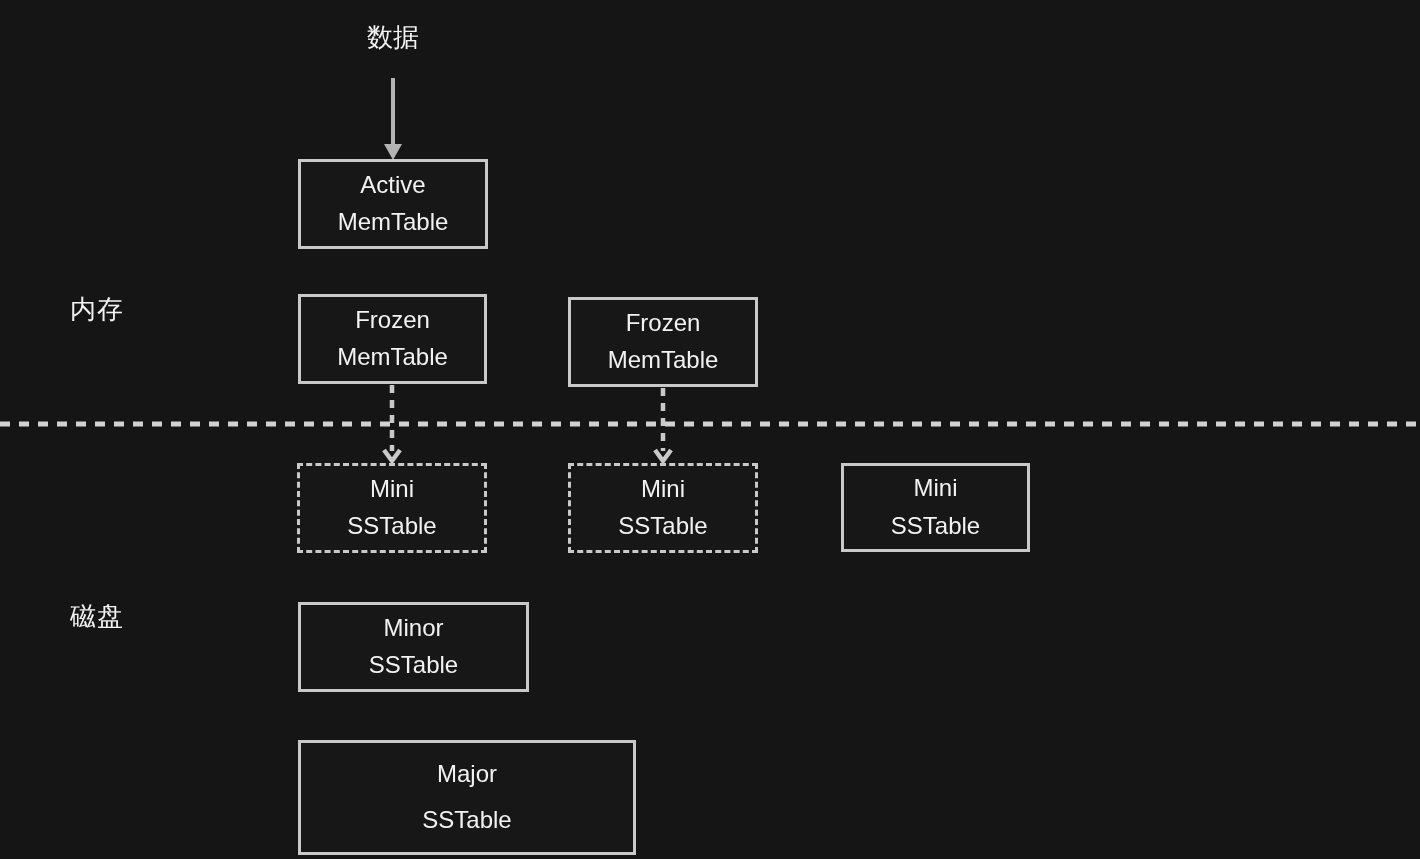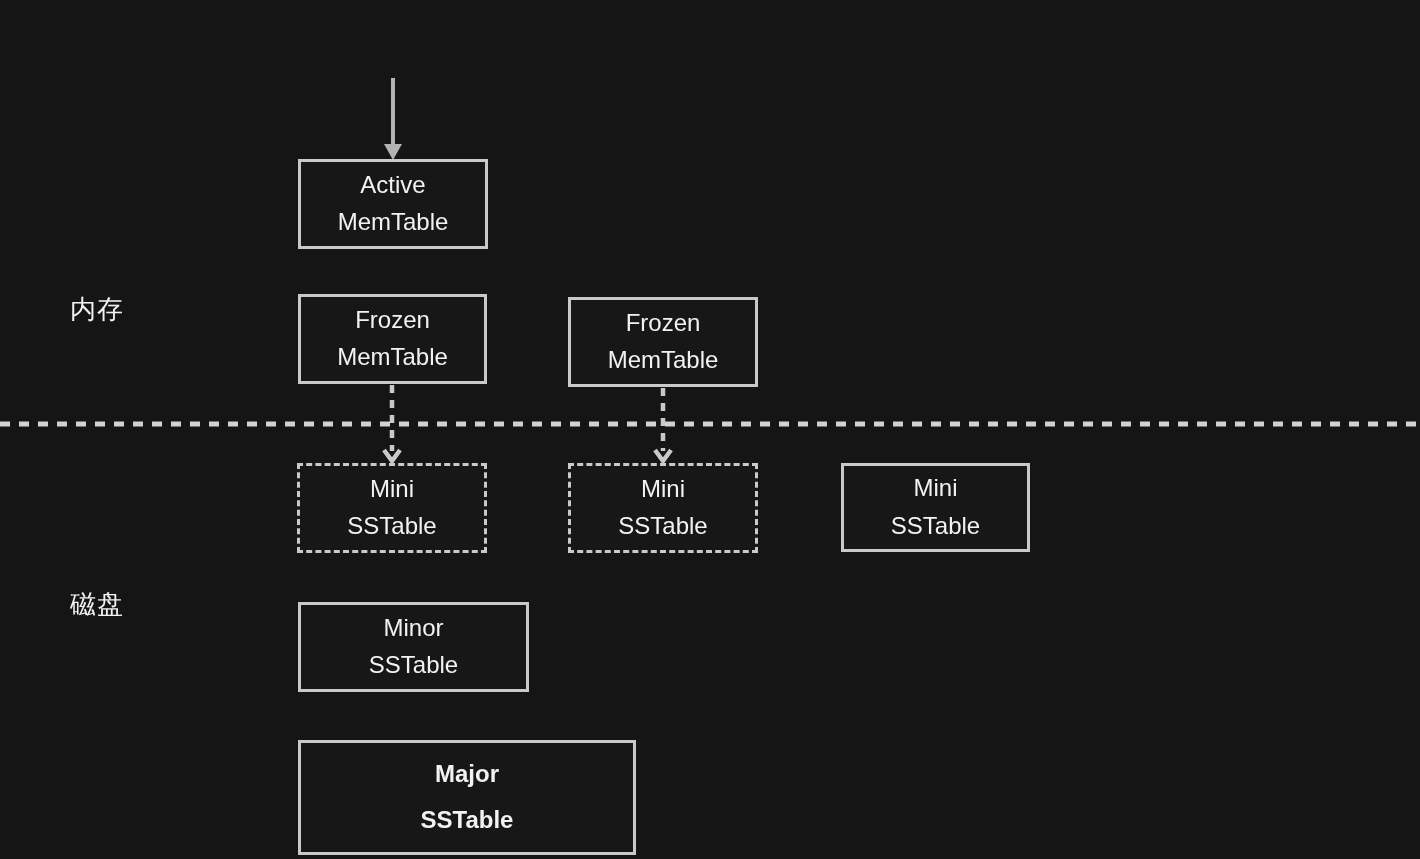--- a/index.html
+++ b/index.html
@@ -50,25 +50,25 @@
   .node.dashed { border-style: dashed; }
   .node .line { display: block; line-height: 1.2; }
 
   #node-active-memtable   { left: 298px; top: 159px; width: 190px; height: 90px; }
   #node-frozen-memtable-1 { left: 298px; top: 294px; width: 189px; height: 90px; }
   #node-frozen-memtable-2 { left: 568px; top: 297px; width: 190px; height: 90px; }
   #node-mini-sstable-1    { left: 297px; top: 463px; width: 190px; height: 90px; }
   #node-mini-sstable-2    { left: 568px; top: 463px; width: 190px; height: 90px; }
   #node-mini-sstable-3    { left: 841px; top: 463px; width: 189px; height: 89px; }
   #node-minor-sstable     { left: 298px; top: 602px; width: 231px; height: 90px; }
-  #node-major-sstable     { left: 298px; top: 740px; width: 338px; height: 115px; font-weight: bold; }
+  #node-major-sstable     { left: 298px; top: 740px; width: 338px; height: 115px; }
 
   #label-data   { left: 298px; top: 20px; width: 190px; }
   #label-memory { left: 70px;  top: 256px; }
-  #label-disk   { left: 70px;  top: 551px; }
+  #label-disk   { left: 70px;  top: 563px; }
 </style>
 </head>
 <body>
 
 <div id="canvas">
 
   <svg id="arrow-layer" viewBox="0 0 1420 859" xmlns="http://www.w3.org/2000/svg">
 
     <g>
       <line x1="393" y1="78" x2="393" y2="146" stroke="#b3b3b3" stroke-width="4"></line>
@@ -81,20 +81,21 @@
     </g>
 
     <g>
       <line x1="663" y1="388" x2="663" y2="451" stroke="#c9c9c9" stroke-width="4.5" stroke-dasharray="8 7"></line>
       <polyline points="655,450 663,461 671,450" fill="none" stroke="#c9c9c9" stroke-width="4.5"></polyline>
     </g>
 
     <line x1="0" y1="424" x2="1420" y2="424" stroke="#d2d2d2" stroke-width="5" stroke-dasharray="10 9"></line>
   </svg>
 
+  <div id="label-data" class="flow-label">数据</div>
 
   <div id="label-memory" class="side-label">内存</div>
 
   <div id="label-disk" class="side-label">磁盘</div>
 
   <div id="node-active-memtable" class="node">
     <span class="line">Active</span>
     <span class="line">MemTable</span>
   </div>
 

